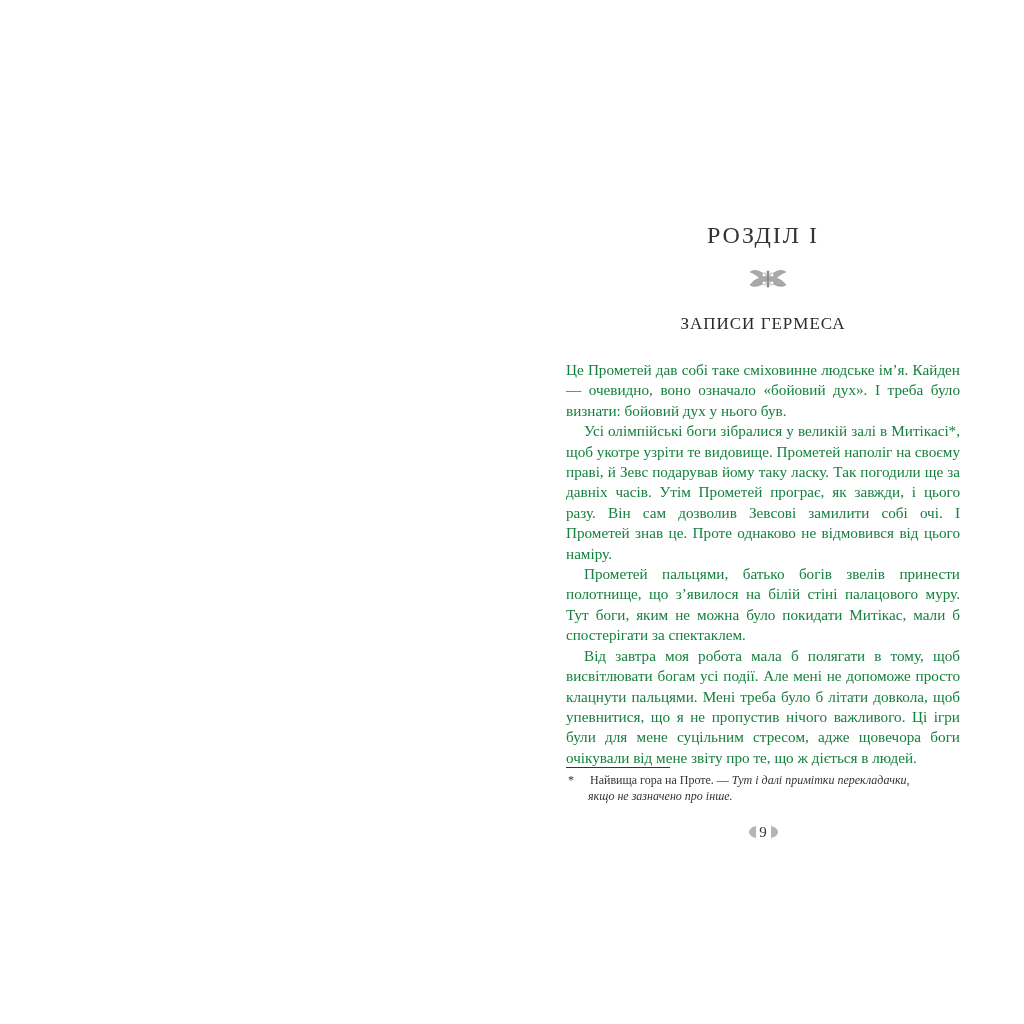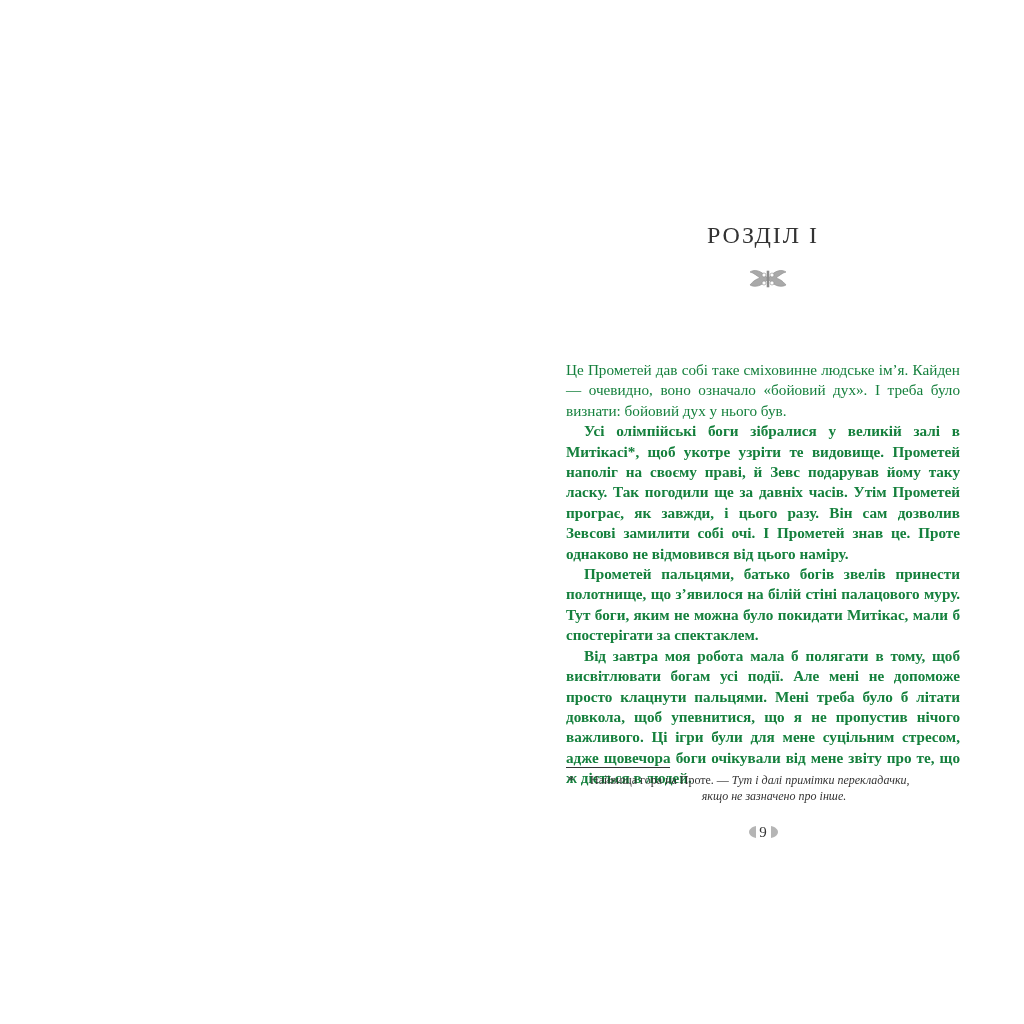--- a/index.html
+++ b/index.html
@@ -60,21 +60,20 @@
     font-size: 15.2px;
     line-height: 20.4px;
     color: #15803d;
     text-align: justify;
   }
   .body-text p {
     margin: 0;
   }
   .body-text p.indent {
     text-indent: 18px;
-    font-weight: bold;
   }
   .footnote-rule {
     position: absolute;
     top: 767px;
     left: 0;
     width: 104px;
     height: 1px;
     background: #333;
   }
   .footnote {
@@ -87,21 +86,21 @@
     line-height: 16px;
     color: #333;
   }
   .footnote .mark {
     display: inline-block;
     width: 22px;
     padding-left: 2px;
   }
   .footnote .plain { }
   .footnote .ital { font-style: italic; }
-  .footnote .second-line { padding-left: 22px; font-style: italic; text-align: center; }
+  .footnote .second-line { padding-left: 22px; font-style: italic; }
   .page-number-wrap {
     position: absolute;
     top: 824px;
     left: 0;
     width: 394px;
     text-align: center;
     font-family: "Liberation Serif", serif;
     font-size: 15px;
     color: #333;
   }
@@ -126,20 +125,21 @@
         <path d="M20 11 C26 2, 34 1, 38 4 C34 5, 31 8, 28 10 C31 11, 34 12, 38 17 C33 20, 26 18, 20 11 Z"></path>
         <circle cx="16" cy="7" r="2" fill="#fff"></circle>
         <circle cx="24" cy="7" r="2" fill="#fff"></circle>
         <circle cx="16" cy="15" r="2" fill="#fff"></circle>
         <circle cx="24" cy="15" r="2" fill="#fff"></circle>
         <rect x="19" y="3" width="2" height="16" fill="#8c8c8c"></rect>
       </g>
     </svg>
   </div>
 
+  <div class="section-title">ЗАПИСИ ГЕРМЕСА</div>
 
   <div class="body-text">
     <p>Це Прометей дав собі таке сміховинне людське ім’я. Кайден — очевидно, воно означало «бойовий дух». І треба було визнати: бойовий дух у нього був.</p>
     <p class="indent">Усі олімпійські боги зібралися у великій залі в Митікасі*, щоб укотре узріти те видовище. Прометей наполіг на своєму праві, й Зевс подарував йому таку ласку. Так погодили ще за давніх часів. Утім Прометей програє, як завжди, і цього разу. Він сам дозволив Зевсові замилити собі очі. І Прометей знав це. Проте однаково не відмовився від цього наміру.</p>
     <p class="indent">Прометей пальцями, батько богів звелів принести полотнище, що з’явилося на білій стіні палацового муру. Тут боги, яким не можна було покидати Митікас, мали б спостерігати за спектаклем.</p>
     <p class="indent">Від завтра моя робота мала б полягати в тому, щоб висвітлювати богам усі події. Але мені не допоможе просто клацнути пальцями. Мені треба було б літати довкола, щоб упевнитися, що я не пропустив нічого важливого. Ці ігри були для мене суцільним стресом, адже щовечора боги очікували від мене звіту про те, що ж діється в людей.</p>
   </div>
 
   <div class="footnote-rule"></div>
 

